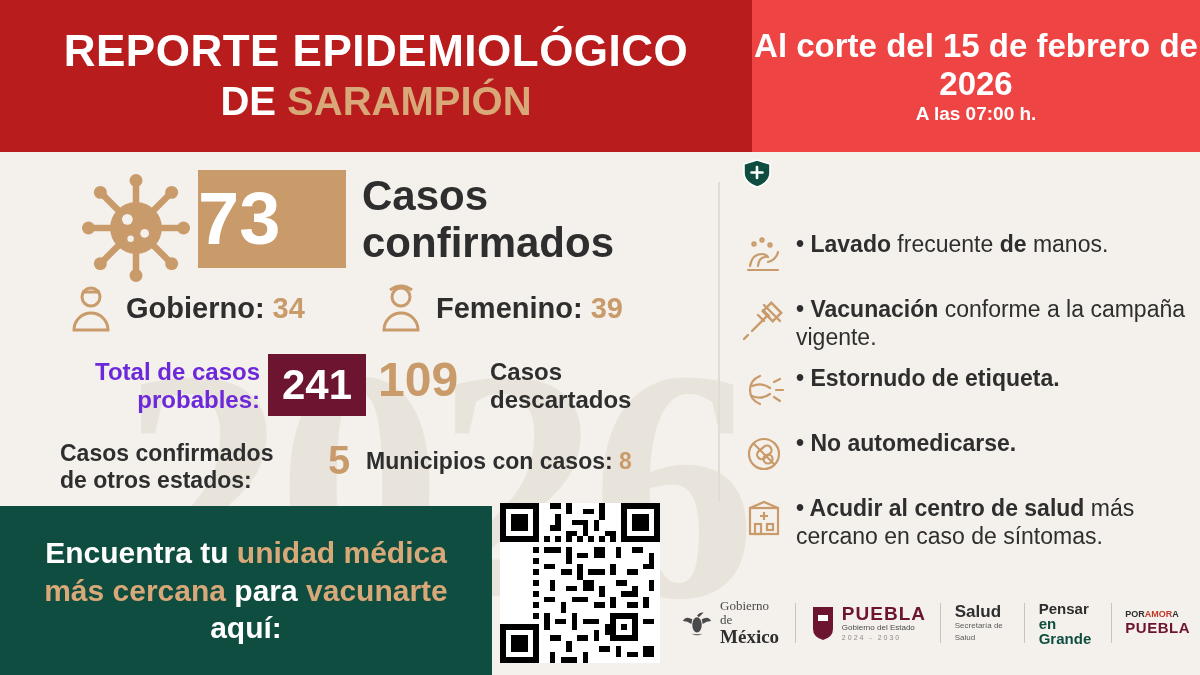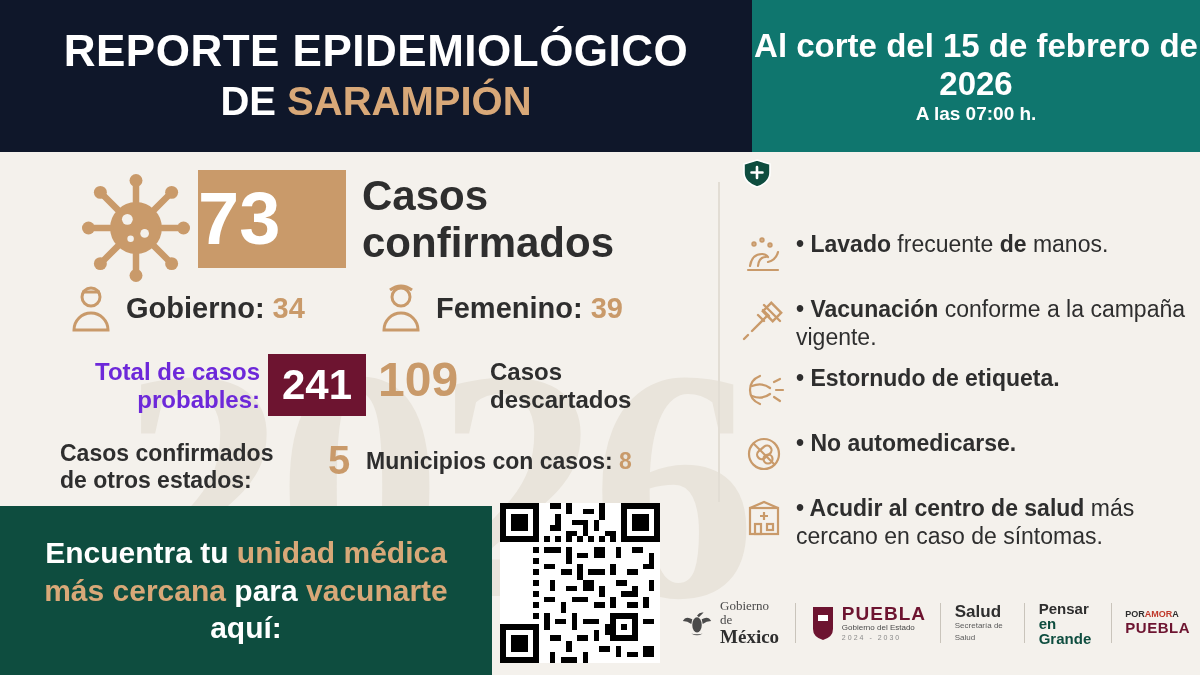--- a/index.html
+++ b/index.html
@@ -19,35 +19,35 @@
   .watermark .wm-text {
     position:absolute; left:120px; top:170px;
     font-family:"Liberation Serif", serif;
     font-size:330px; font-weight:700; color:#e9e4db;
     letter-spacing:-8px; line-height:1; white-space:nowrap;
   }
 
   
   .banner-left {
     position:absolute; left:0; top:0; width:752px; height:152px;
-    background:#0f172a; color:#ffffff;
+    background:#b91c1c; color:#ffffff;
     display:flex; flex-direction:column; align-items:center; justify-content:center;
   }
   .banner-left .t1 {
     font-size:44px; font-weight:bold; letter-spacing:0.5px; line-height:1.05;
     text-align:center;
   }
   .banner-left .t2 {
     font-size:40px; font-weight:bold; line-height:1.15; margin-top:4px;
   }
   .banner-left .t2 .accent { color:#d8a878; }
 
   .banner-right {
     position:absolute; left:752px; top:0; width:448px; height:152px;
-    background:#0f766e; color:#ffffff;
+    background:#ef4444; color:#ffffff;
     display:flex; flex-direction:column; align-items:center; justify-content:center;
   }
   .banner-right .d1 {
     font-size:33px; font-weight:bold; line-height:1.14; text-align:center;
   }
   .banner-right .d2 { font-size:19px; font-weight:bold; }
 
   
   .left-col { position:absolute; left:0; top:152px; width:740px; height:523px; }
 

